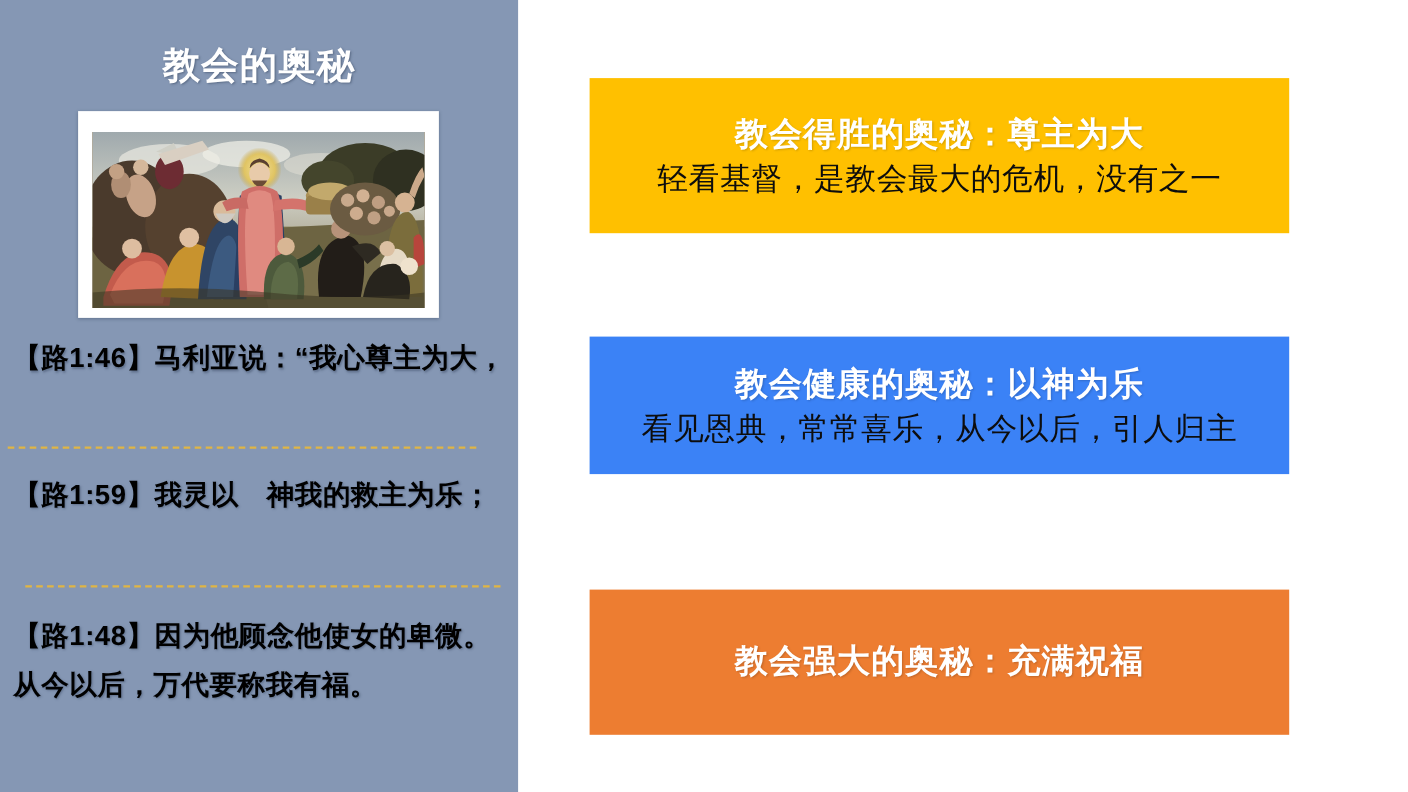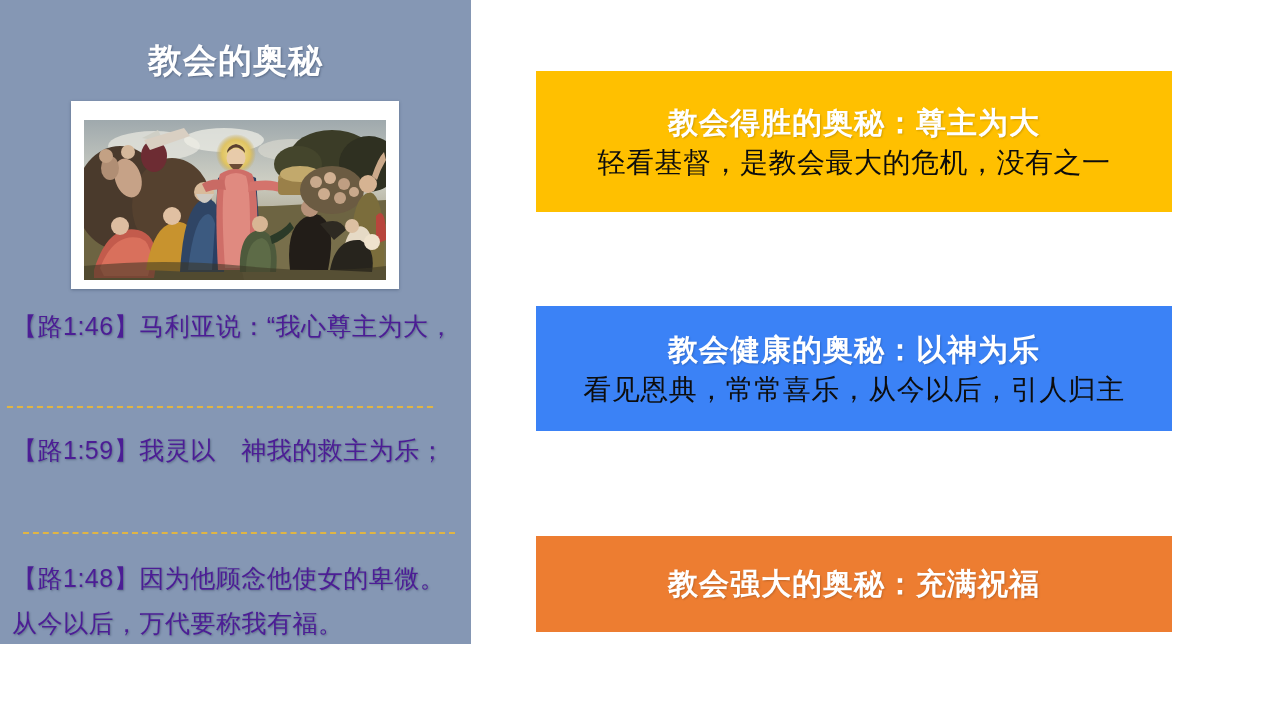--- a/index.html
+++ b/index.html
@@ -14,21 +14,21 @@
     overflow: hidden;
     position: relative;
   }
 
   
   #sidebar {
     position: absolute;
     left: 0;
     top: 0;
     width: 471px;
-    height: 644px;
+    height: 720px;
     background: #8597b4;
     box-sizing: border-box;
   }
 
   #sidebar-title {
     position: absolute;
     left: 0;
     top: 38px;
     width: 471px;
     text-align: center;
@@ -58,23 +58,23 @@
     width: 302px;
     height: 160px;
     overflow: hidden;
     background: #7e7259;
   }
   #picture-canvas svg { display: block; }
 
   
   .verse {
     position: absolute;
-    color: #4c1d95;
+    color: #000000;
     font-size: 25px;
-    font-weight: normal;
+    font-weight: bold;
     line-height: 45px;
     letter-spacing: .5px;
     text-shadow: 1px 1px 2px rgba(40,55,80,.4);
     box-sizing: border-box;
   }
   #verse-0 { left: 12px; top: 304px; width: 448px; }
   #verse-1 { left: 12px; top: 428px; width: 448px; }
   #verse-2 { left: 12px; top: 556px; width: 448px; }
 
   .divider {
@@ -109,21 +109,21 @@
     color: #0d0d0d;
     font-size: 28px;
     font-weight: normal;
     line-height: 38px;
     letter-spacing: .5px;
     white-space: nowrap;
   }
 
   #card-0 { top: 71px;  height: 141px; background: #ffc000; }
   #card-1 { top: 306px; height: 125px; background: #3b82f6; }
-  #card-2 { top: 536px; height: 96px; background: #ed7d31; }
+  #card-2 { top: 536px; height: 132px; background: #ed7d31; }
 </style>
 </head>
 <body>
 
 <div id="sidebar">
 
   <div id="sidebar-title">教会的奥秘</div>
 
   <div id="picture-frame">
     <div id="picture-canvas">

